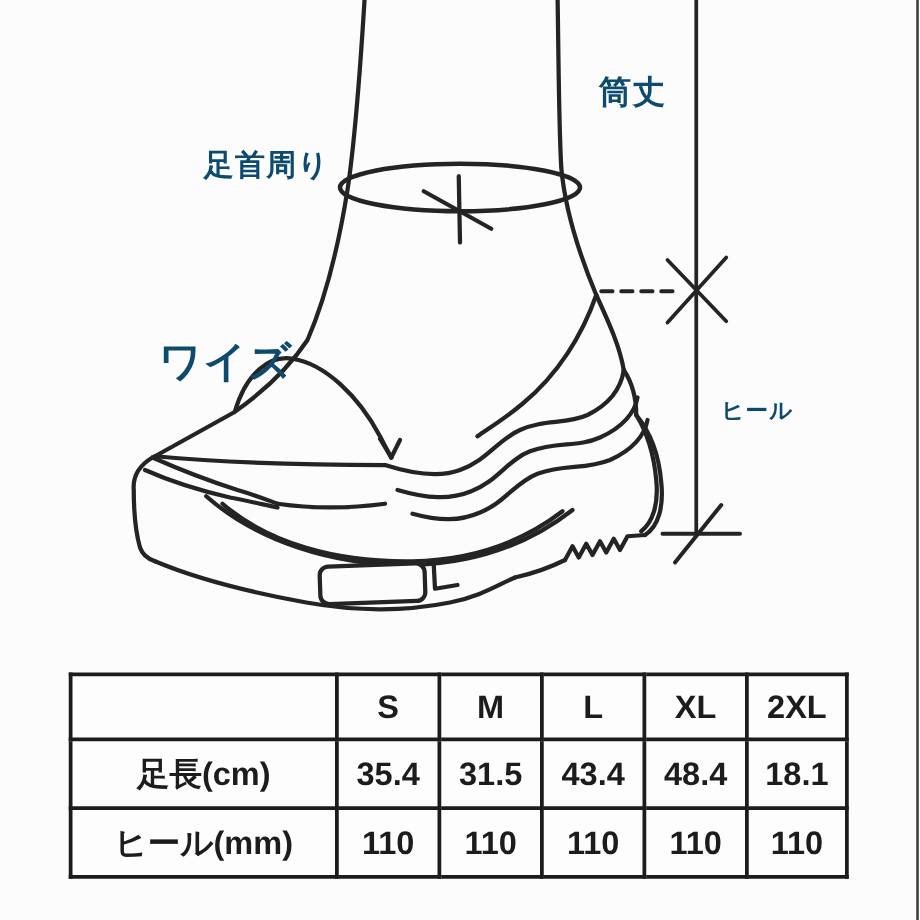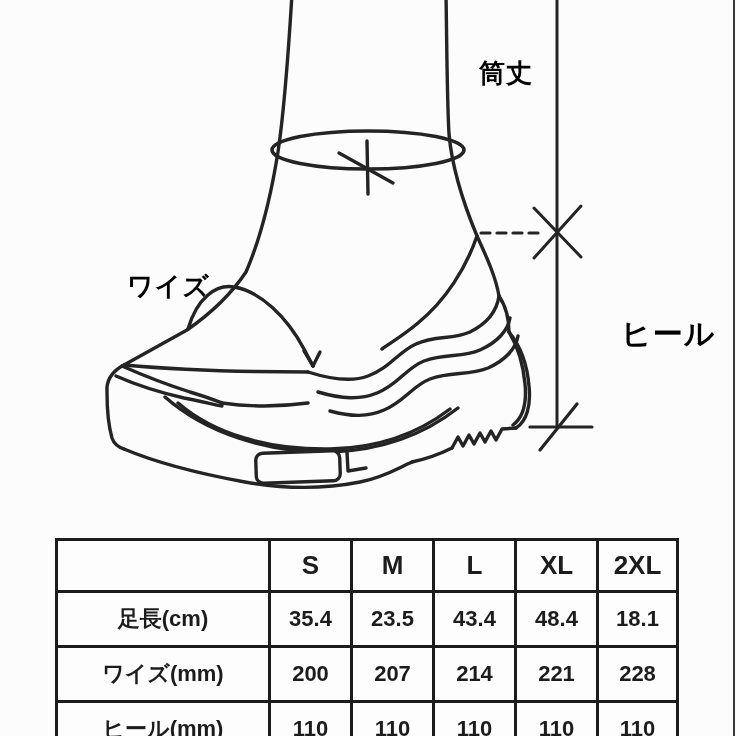--- a/index.html
+++ b/index.html
@@ -4,43 +4,43 @@
 <style>
   html,body{margin:0;padding:0;}
   body{
     width:736px;height:736px;overflow:hidden;position:relative;
     background:#fcfcfc;
     font-family:"Liberation Sans", sans-serif;
   }
   .stage{position:absolute;inset:0;}
   svg.art{position:absolute;left:0;top:0;}
   .lbl{
-    position:absolute;color:#000000;font-weight:600;line-height:1;
+    position:absolute;color:#0c4a6e;font-weight:600;line-height:1;
     letter-spacing:1px;white-space:nowrap;
     font-family:"Liberation Sans", sans-serif;
     text-align:center;
   }
   .lbl-shaft {left:479px;top:60px; font-size:26px;}
   .lbl-ankle {left:163px;top:121px;font-size:24px;}
-  .lbl-width {left:127px;top:273px;font-size:26px;}
-  .lbl-heel  {left:577px;top:319px;font-size:30px;margin-left:44px;}
+  .lbl-width {left:127px;top:273px;font-size:34px;}
+  .lbl-heel  {left:577px;top:319px;font-size:18px;}
 
   table.size{
     position:absolute;left:55px;top:538px;width:621px;
     border-collapse:collapse;table-layout:fixed;
     background:#fdfdfd;
   }
   table.size td,table.size th{
     border:3px solid #1c1c1c;
     text-align:center;vertical-align:middle;
     color:#1c1c1c;font-weight:bold;
     padding:0;
   }
   table.size th{height:49px;font-size:26px;}
-  table.size td{height:52px;font-size:22px;}
+  table.size td{height:52px;font-size:26px;}
   td.rowlabel{font-size:26px;}
   .right-edge{
     position:absolute;top:0;right:1px;width:2px;height:736px;
     background:#3a3a3a;
   }
 </style>
 </head>
 <body>
 
 <div class="stage">
@@ -105,20 +105,21 @@
 
       <g stroke-width="3.2">
         <path d="M481,233 L543,233" stroke-dasharray="9,7"></path>
         <path d="M530,427 L592,427"></path>
         <path d="M540,450 L577,404"></path>
       </g>
     </g>
   </svg>
 
   <div class="lbl lbl-shaft">筒丈</div>
+  <div class="lbl lbl-ankle">足首周り</div>
   <div class="lbl lbl-width">ワイズ</div>
   <div class="lbl lbl-heel">ヒール</div>
 
   <table class="size">
     <colgroup>
       <col style="width:213px">
         <col style="width:82px">
         <col style="width:82px">
       <col style="width:82px">
         <col style="width:82px">
@@ -131,32 +132,24 @@
         <th>M</th>
         <th>L</th>
         <th>XL</th>
         <th>2XL</th>
       </tr>
     </thead>
     <tbody>
       <tr>
         <td class="rowlabel">足長(cm)</td>
         <td>35.4</td>
-        <td>23.5</td>
+        <td>31.5</td>
         <td>43.4</td>
         <td>48.4</td>
         <td>18.1</td>
-      </tr>
-      <tr>
-        <td class="rowlabel">ワイズ(mm)</td>
-        <td>200</td>
-        <td>207</td>
-        <td>214</td>
-        <td>221</td>
-        <td>228</td>
       </tr>
       <tr>
         <td class="rowlabel">ヒール(mm)</td>
         <td>110</td>
         <td>110</td>
         <td>110</td>
         <td>110</td>
         <td>110</td>
       </tr>
     </tbody>

